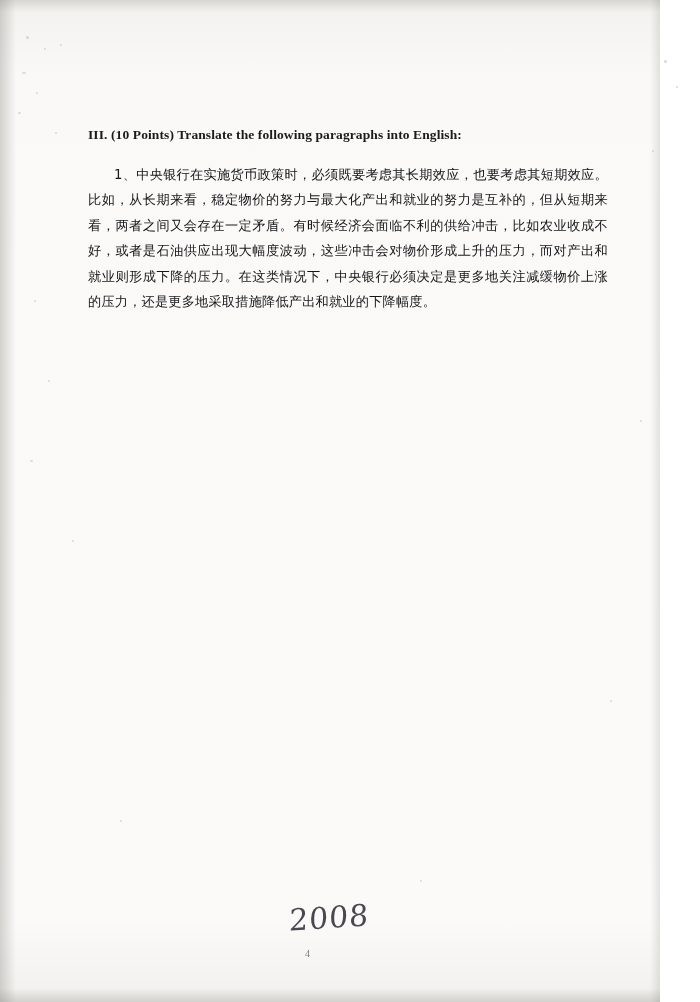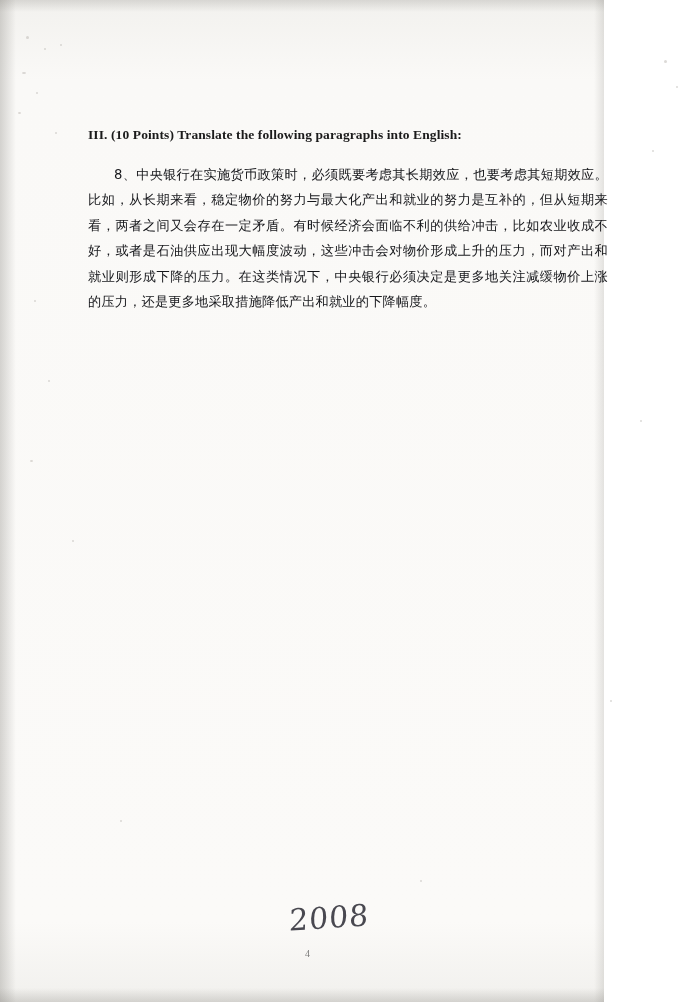--- a/index.html
+++ b/index.html
@@ -9,21 +9,21 @@
   body {
     width: 700px;
     height: 1002px;
     background: #ffffff;
     font-family: "Liberation Serif", serif;
     overflow: hidden;
   }
 
   .page {
     position: relative;
-    width: 604px;
+    width: 660px;
     height: 1002px;
     background:
       linear-gradient(to bottom, #f2f1ee 0%, #faf9f7 8%, #fbfaf8 92%, #f1f0ed 100%);
     box-sizing: border-box;
   }
 
   
   .speckle {
     position: absolute;
     border-radius: 50%;
@@ -138,21 +138,21 @@
   <div class="speckle" style="left:30px; top:460px; width:3px; height:2px;"></div>
   <div class="speckle" style="left:72px; top:540px; width:2px; height:2px;"></div>
   <div class="speckle" style="left:640px; top:420px; width:2px; height:2px;"></div>
   <div class="speckle" style="left:610px; top:700px; width:2px; height:2px;"></div>
   <div class="speckle" style="left:120px; top:820px; width:2px; height:2px;"></div>
   <div class="speckle" style="left:420px; top:880px; width:2px; height:2px;"></div>
 
   <div class="content">
     <div class="heading">III. (10 Points) Translate the following paragraphs into English:</div>
 
-    <p class="para">8、中央银行在实施货币政策时，必须既要考虑其长期效应，也要考虑其短期效应。比如，从长期来看，稳定物价的努力与最大化产出和就业的努力是互补的，但从短期来看，两者之间又会存在一定矛盾。有时候经济会面临不利的供给冲击，比如农业收成不好，或者是石油供应出现大幅度波动，这些冲击会对物价形成上升的压力，而对产出和就业则形成下降的压力。在这类情况下，中央银行必须决定是更多地关注减缓物价上涨的压力，还是更多地采取措施降低产出和就业的下降幅度。</p>
+    <p class="para">1、中央银行在实施货币政策时，必须既要考虑其长期效应，也要考虑其短期效应。比如，从长期来看，稳定物价的努力与最大化产出和就业的努力是互补的，但从短期来看，两者之间又会存在一定矛盾。有时候经济会面临不利的供给冲击，比如农业收成不好，或者是石油供应出现大幅度波动，这些冲击会对物价形成上升的压力，而对产出和就业则形成下降的压力。在这类情况下，中央银行必须决定是更多地关注减缓物价上涨的压力，还是更多地采取措施降低产出和就业的下降幅度。</p>
 
   </div>
 
   <div class="page-number-hand">2008</div>
 
   <div class="folio">4</div>
 
 </div>
 
 </body></html>

